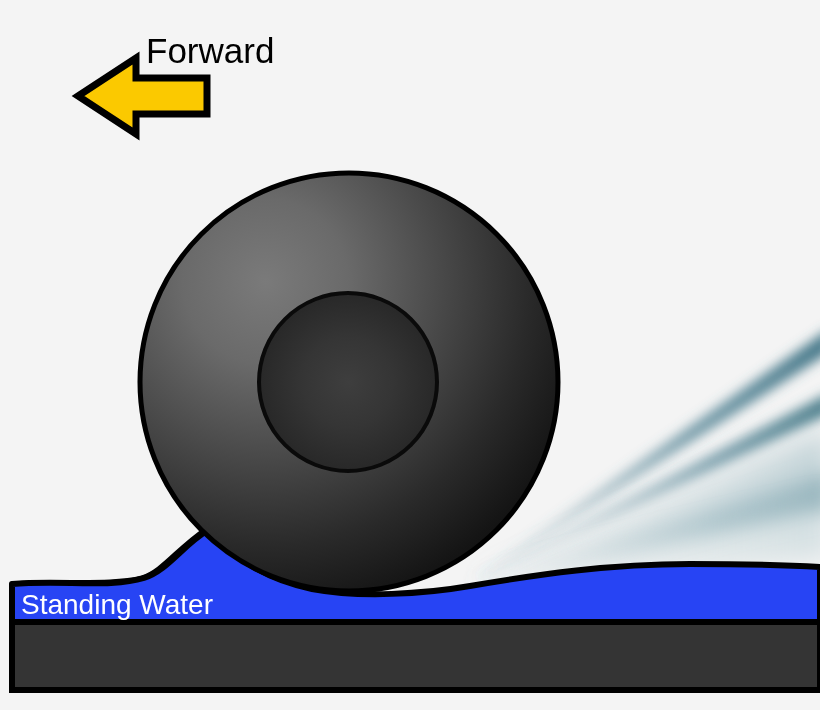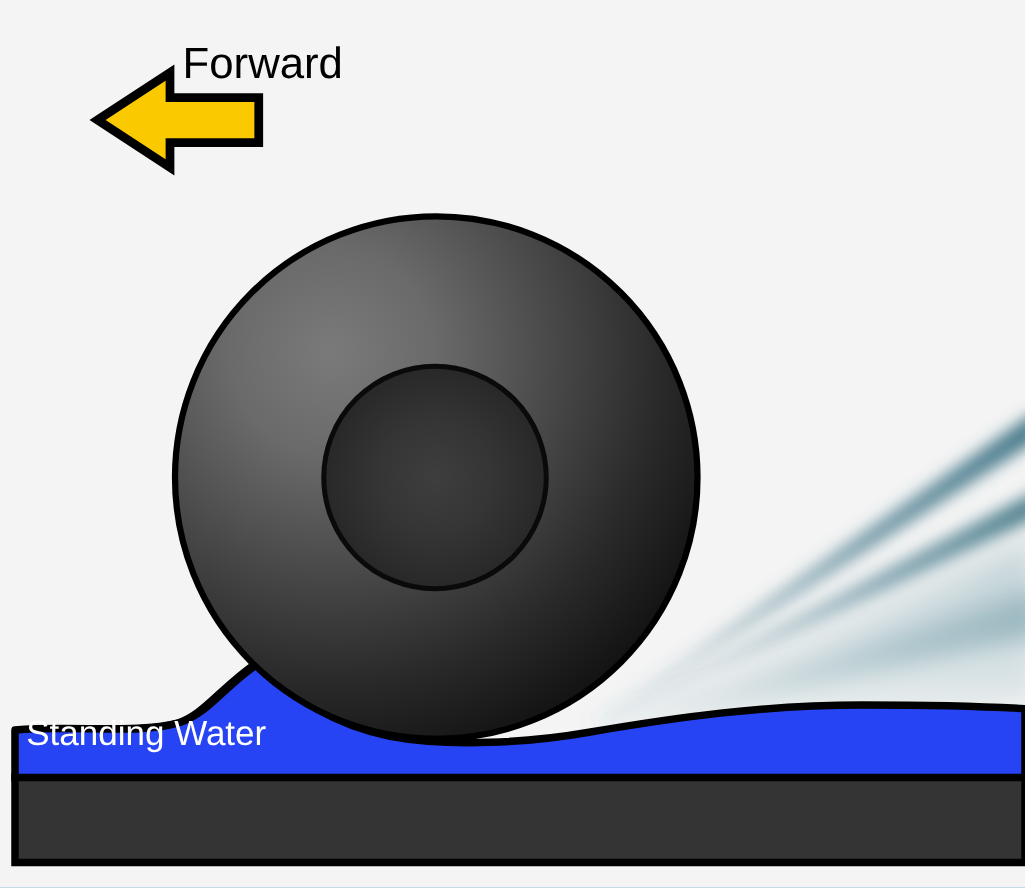--- a/index.html
+++ b/index.html
@@ -28,21 +28,21 @@
   }
   #forward-label {
     left: 146px;
     top: 31px;
     font-size: 35px;
     color: #000000;
     letter-spacing: 0px;
   }
   #water-label {
     left: 21px;
-    top: 571px;
+    top: 589px;
     font-size: 28px;
     color: #ffffff;
   }
 </style>
 </head>
 <body>
 
 <div id="stage" style="background: #0369a1;">
 
   <svg id="scene" viewBox="0 0 820 710" xmlns="http://www.w3.org/2000/svg">

